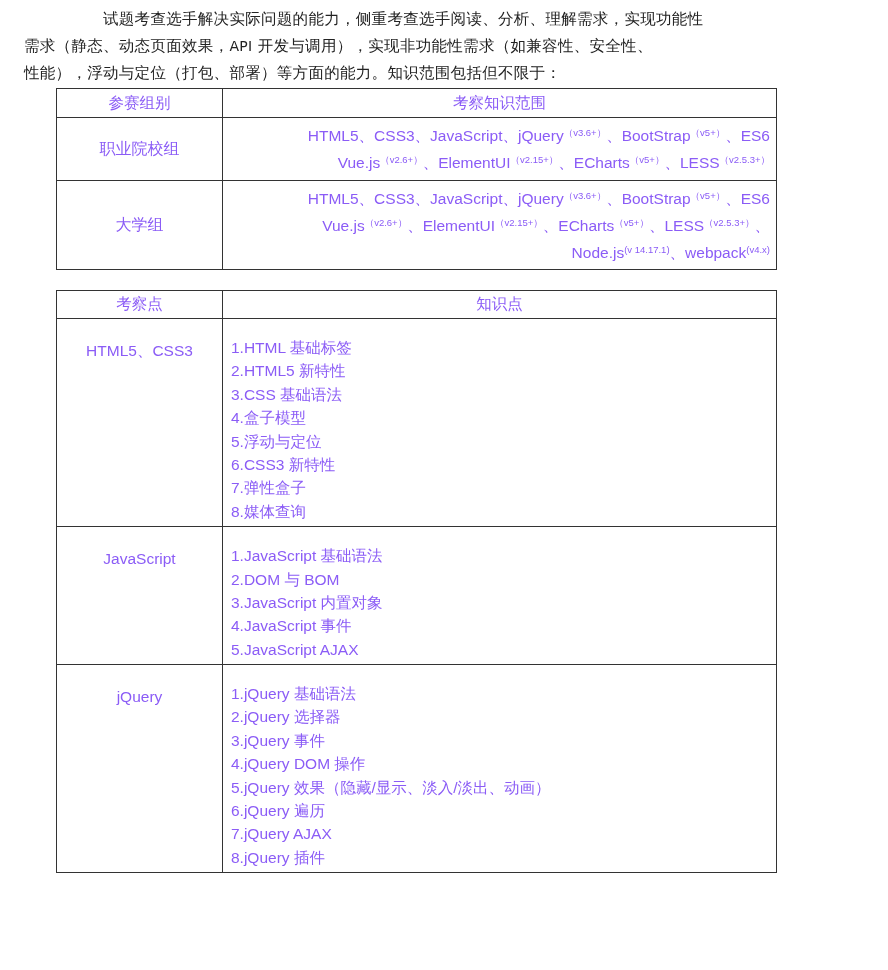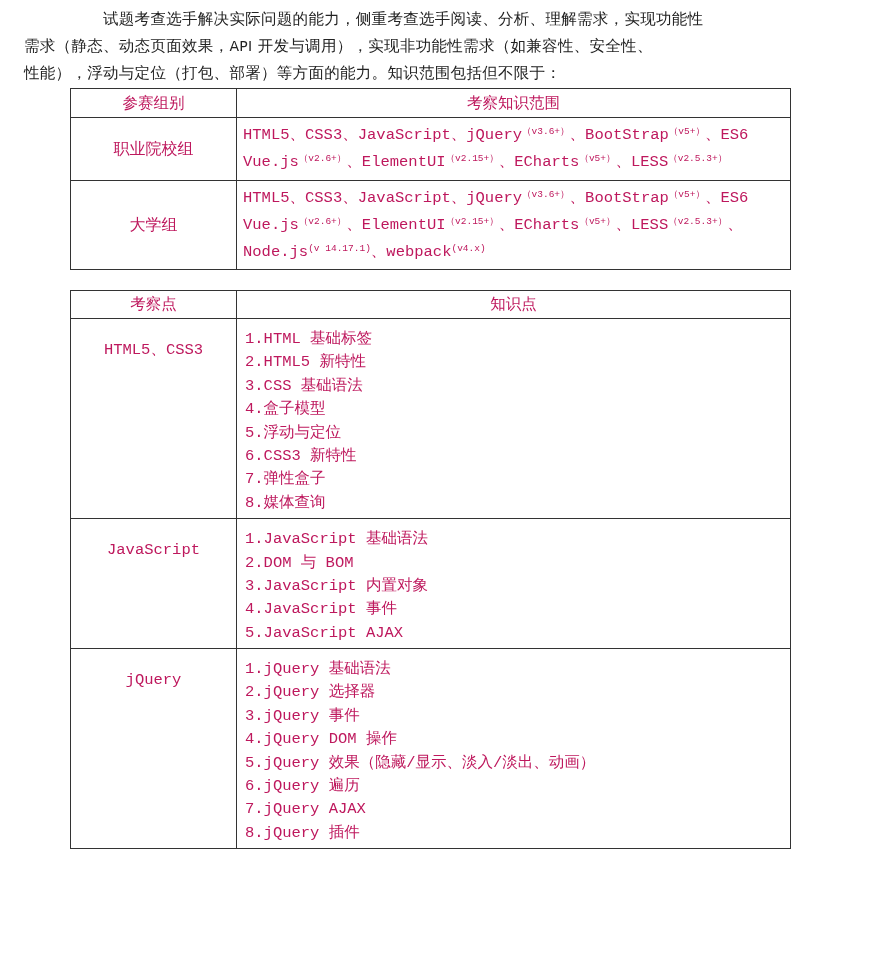--- a/index.html
+++ b/index.html
@@ -11,41 +11,41 @@
   .intro {
     position: absolute; left: 9px; top: 6px; width: 830px;
     font-size: 15.5px; line-height: 27px; letter-spacing: 0.3px;
   }
   .intro p { margin: 0; }
   .intro .l1 { padding-left: 94px; }
   .intro .l2, .intro .l3 { padding-left: 15px; }
   .sans { font-family: "DejaVu Sans", "Liberation Sans", sans-serif; font-size: 14px; }
 
   table {
-    position: absolute; left: 70px; width: 720px;
+    position: absolute; left: 56px; width: 720px;
     border-collapse: collapse; table-layout: fixed;
-    font-family: Liberation Mono, monospace;
-    font-size: 15.5px; color: #be185d;
+    font-family: Liberation Sans, sans-serif;
+    font-size: 15.5px; color: #8b5cf6;
   }
   td, th { border: 1.5px solid #333; padding: 0; font-weight: normal; }
   col.c1 { width: 166px; }
   col.c2 { width: 554px; }
 
   #t1 { top: 88px; }
   #t1 th { height: 28px; text-align: center; }
   #t1 td.grp { text-align: center; vertical-align: middle; font-size: 16px; }
-  #t1 td.rng { text-align: left; line-height: 27px; padding: 2px 6px; }
+  #t1 td.rng { text-align: right; line-height: 27px; padding: 2px 6px; }
   #t1 tr.r1 td { height: 58px; }
   #t1 tr.r2 td { height: 84px; }
   sup { font-size: 9.5px; vertical-align: 5px; line-height: 0; }
 
   #t2 { top: 290px; }
   #t2 th { height: 27px; text-align: center; }
   #t2 td.pt { text-align: center; vertical-align: top; padding-top: 20px; line-height: 23px; }
-  #t2 td.kp { vertical-align: top; padding: 9px 6px 3px 8px; }
+  #t2 td.kp { vertical-align: top; padding: 17px 6px 3px 8px; }
   #t2 td.kp div { height: 23.4px; line-height: 23.4px; white-space: nowrap; }
 </style>
 </head>
 <body>
 
 <div class="intro">
   <p class="l1">试题考查选手解决实际问题的能力，侧重考查选手阅读、分析、理解需求，实现功能性</p>
   <p class="l2"><span>需求（静态、动态页面效果，</span><span class="sans">API</span><span> 开发与调用），实现非功能性需求（如兼容性、安全性、</span></p>
   <p class="l3">性能），浮动与定位（打包、部署）等方面的能力。知识范围包括但不限于：</p>
 </div>

